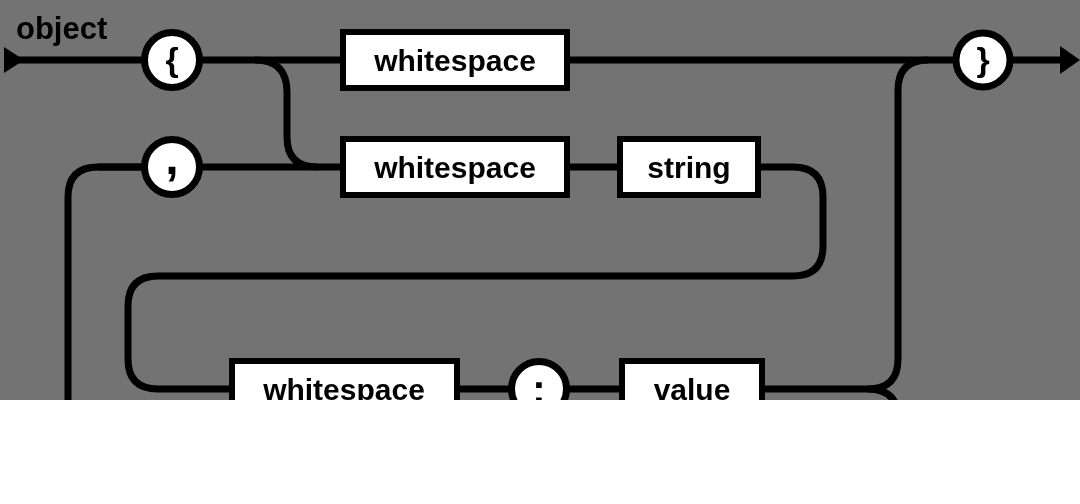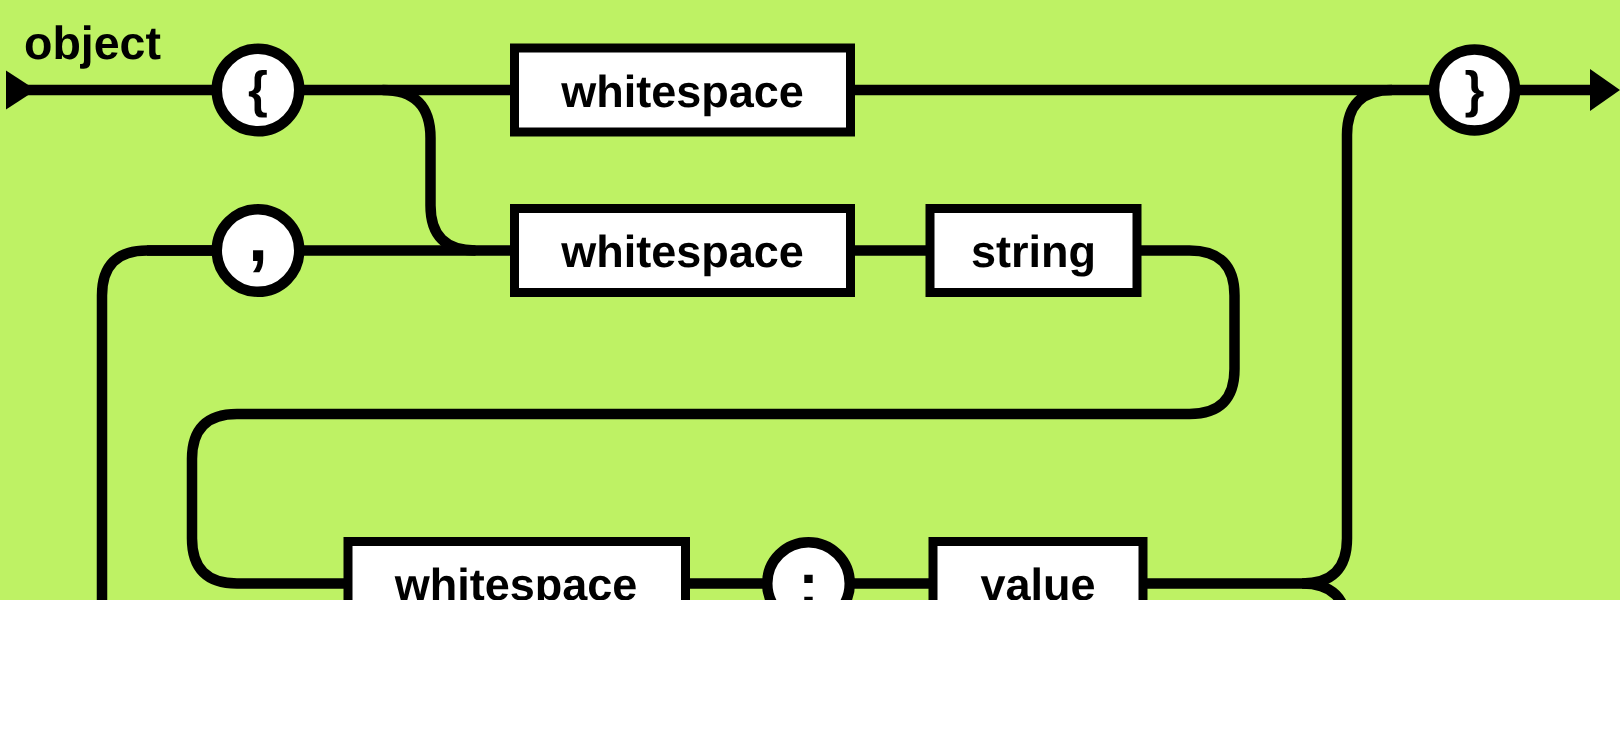--- a/index.html
+++ b/index.html
@@ -1,16 +1,16 @@
 <!DOCTYPE html>
 <html><head>
 <meta charset="utf-8">
 <style>
   html,body{margin:0;padding:0;background:#ffffff;}
-  .stage{position:relative;width:1080px;height:400px;background:#bef264;overflow:hidden;text-decoration:underline;}
+  .stage{position:relative;width:1080px;height:400px;background:#737373;overflow:hidden;text-decoration:underline;}
   svg{display:block;}
   text{font-family:"Liberation Sans",sans-serif;font-weight:700;fill:#000000;}
   .title-label{font-size:31px;}
   .box-label{font-size:30px;text-anchor:middle;}
   .brace-label{font-size:34px;text-anchor:middle;}
   .comma-label{font-size:48px;text-anchor:middle;}
   .colon-label{font-size:40px;text-anchor:middle;}
   .wire{fill:none;stroke:#000000;stroke-width:7;}
   .node-box{fill:#ffffff;stroke:#000000;stroke-width:6;}
   .node-circle{fill:#ffffff;stroke:#000000;stroke-width:7;}

